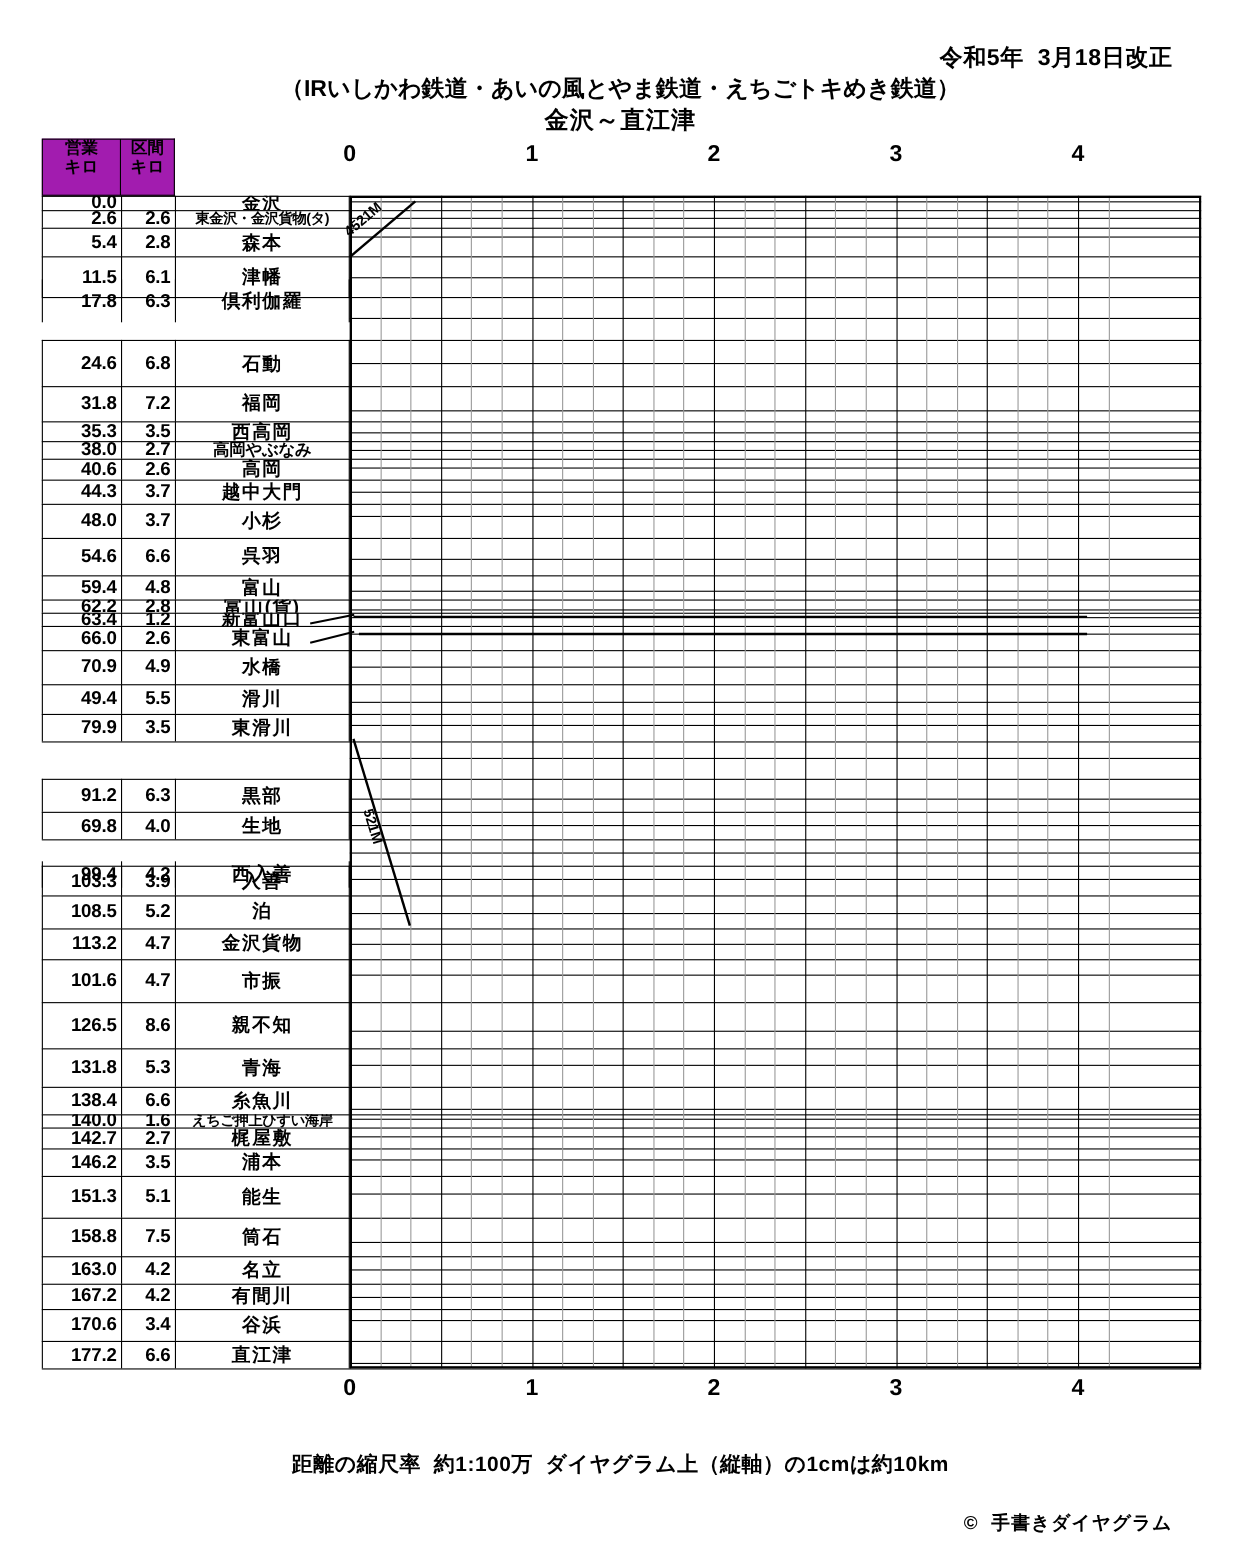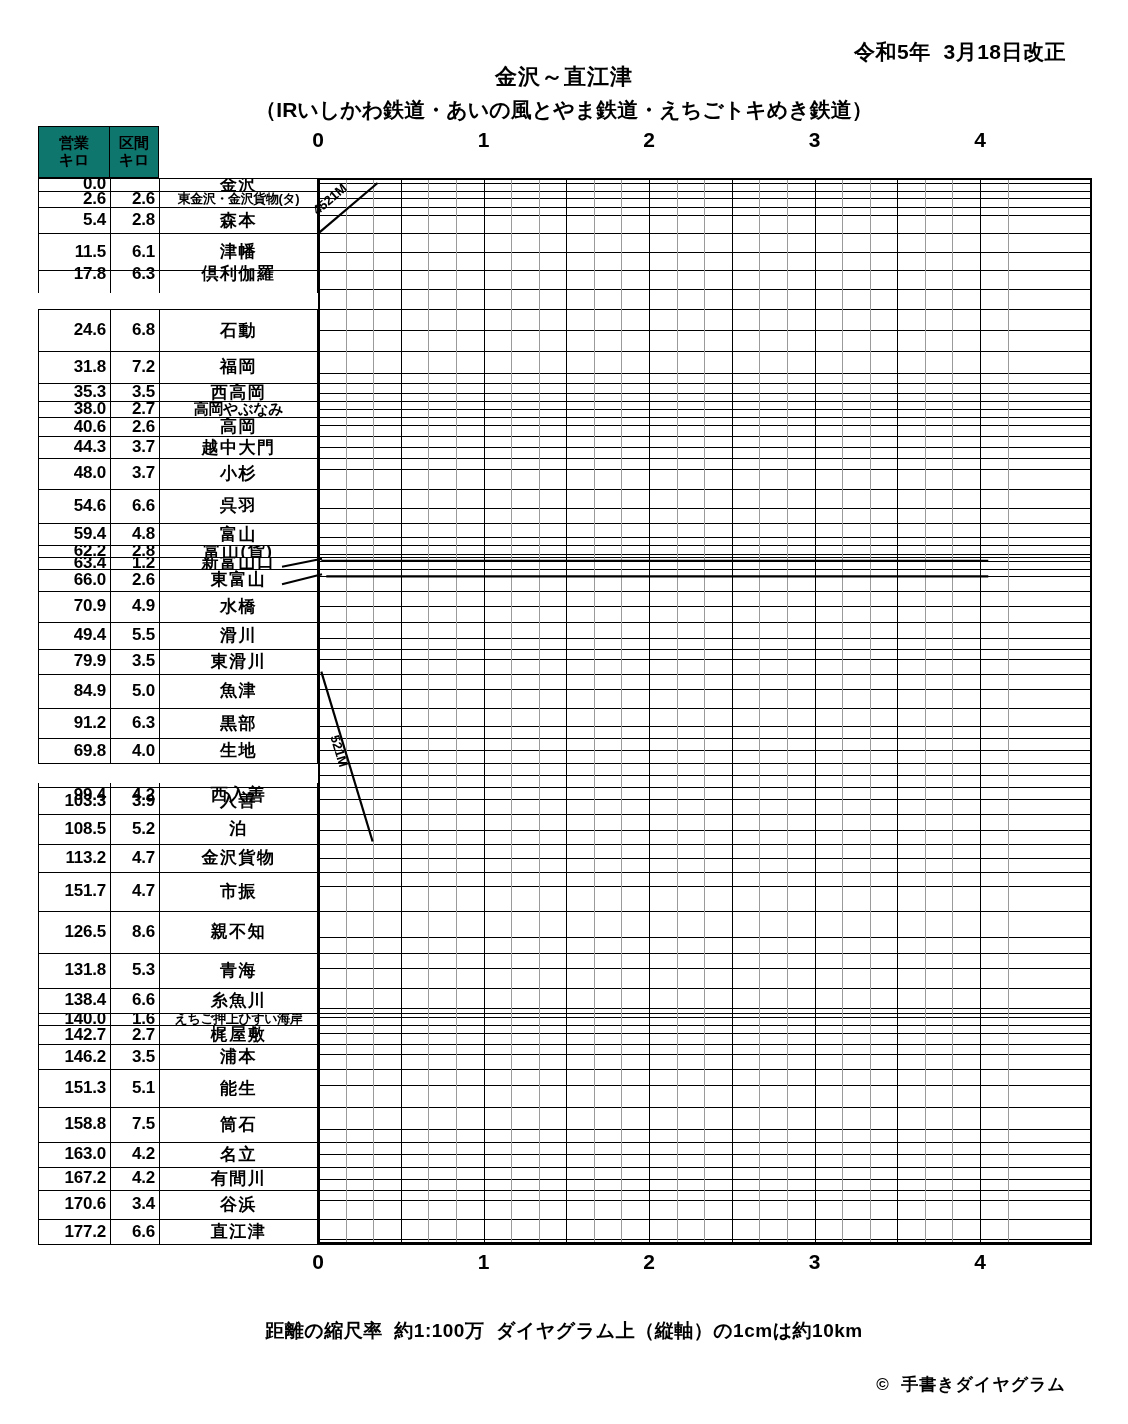--- a/index.html
+++ b/index.html
@@ -27,23 +27,23 @@
   #diagram{
     position:absolute;
     left:38px; top:126px;
     width:1054px; height:1118px;
   }
 
   
   .hdr{
     position:absolute; top:0; height:52px;
     border:1.6px solid #000; box-sizing:border-box;
-    display:flex; flex-direction:column; align-items:center; justify-content:center;
+    display:flex; flex-direction:column; align-items:center; 
     font-size:15px; font-weight:700; line-height:1.12;
-    background:#0f766e;
+    background:#a21caf;
   }
   #hdr-km { left:0px;  width:72px; border-right-width:1.6px;}
   #hdr-sec{ left:72px; width:49px; border-left:none;}
 
   
   .axis-row{ position:absolute; left:280px; width:774px; height:52px; }
   #axis-top{ top:0; }
   #axis-bottom{ top:1118px; height:40px; }
   .axis-num{
     position:absolute; top:2px;
@@ -113,22 +113,22 @@
     position:absolute; right:62px; top:1373px;
     font-size:17px; font-weight:700; letter-spacing:1px; white-space:pre;
   }
 </style>
 </head>
 <body>
 
 <div id="revision">令和5年  3月18日改正</div>
 
 <div id="title-block">
+  <div id="title-sub">（IRいしかわ鉄道・あいの風とやま鉄道・えちごトキめき鉄道）</div>
   <div id="title-main">金沢～直江津</div>
-  <div id="title-sub">（IRいしかわ鉄道・あいの風とやま鉄道・えちごトキめき鉄道）</div>
 </div>
 
 <div id="diagram">
 
   <div class="hdr" id="hdr-km">
     <span>営業</span>
     <span>キロ</span>
   </div>
   <div class="hdr" id="hdr-sec">
     <span>区間</span>
@@ -357,31 +357,20 @@
         <div class="cell c-km">
           <span class="km-txt">79.9</span>
         </div>
         <div class="cell c-sec">
           <span class="sec-txt">3.5</span>
         </div>
         <div class="cell c-name">
           <span class="nm-txt">東滑川</span>
         </div>
       </div>
-      <div class="strow" style="top: 496.052px; height: 33.6704px;">
-        <div class="cell c-km">
-          <span class="km-txt">84.9</span>
-        </div>
-        <div class="cell c-sec">
-          <span class="sec-txt">5.0</span>
-        </div>
-        <div class="cell c-name">
-          <span class="nm-txt">魚津</span>
-        </div>
-      </div>
       <div class="strow" style="top: 529.722px; height: 30.6907px;">
         <div class="cell c-km">
           <span class="km-txt">91.2</span>
         </div>
         <div class="cell c-sec">
           <span class="sec-txt">6.3</span>
         </div>
         <div class="cell c-name">
           <span class="nm-txt">黒部</span>
         </div>
@@ -436,21 +425,21 @@
         </div>
         <div class="cell c-sec">
           <span class="sec-txt">4.7</span>
         </div>
         <div class="cell c-name">
           <span class="nm-txt">金沢貨物</span>
         </div>
       </div>
       <div class="strow" style="top: 693.605px; height: 39.6298px;">
         <div class="cell c-km">
-          <span class="km-txt">151.7</span>
+          <span class="km-txt">101.6</span>
         </div>
         <div class="cell c-sec">
           <span class="sec-txt">4.7</span>
         </div>
         <div class="cell c-name">
           <span class="nm-txt">市振</span>
         </div>
       </div>
       <div class="strow" style="top: 733.235px; height: 41.4176px;">
         <div class="cell c-km">

